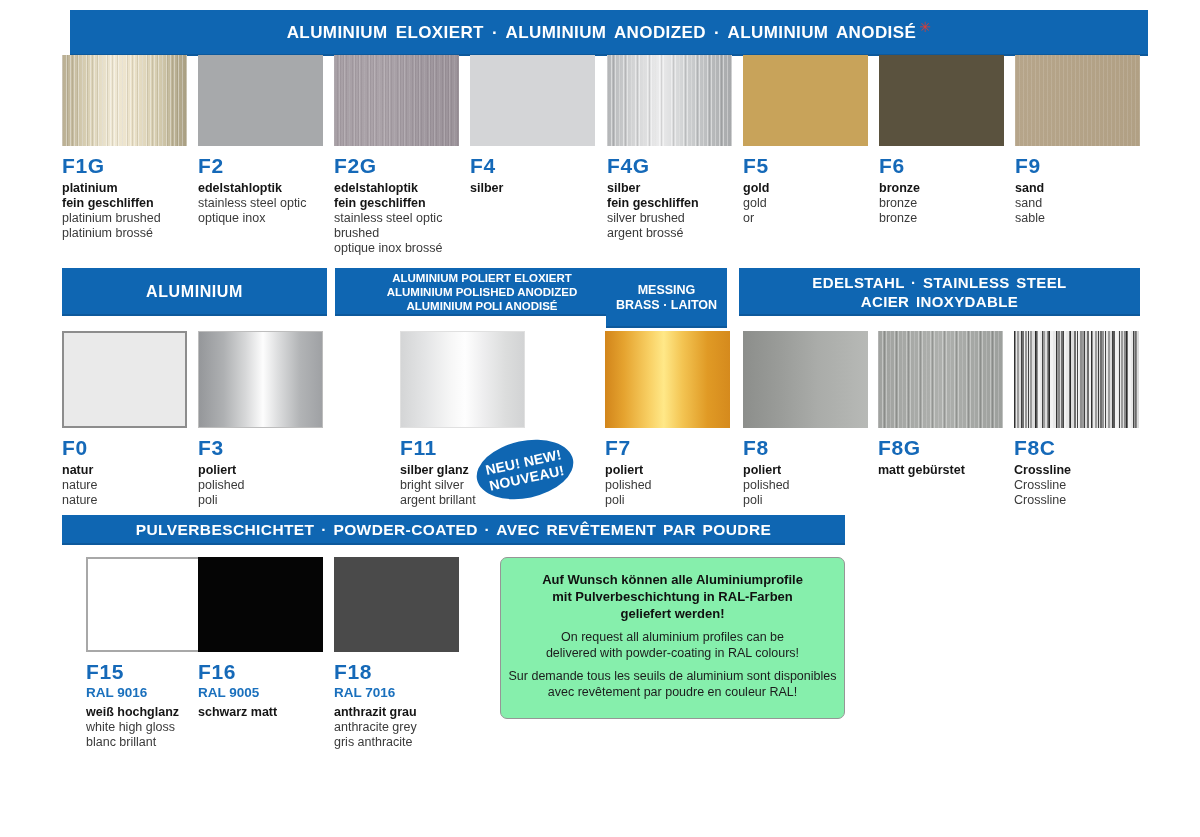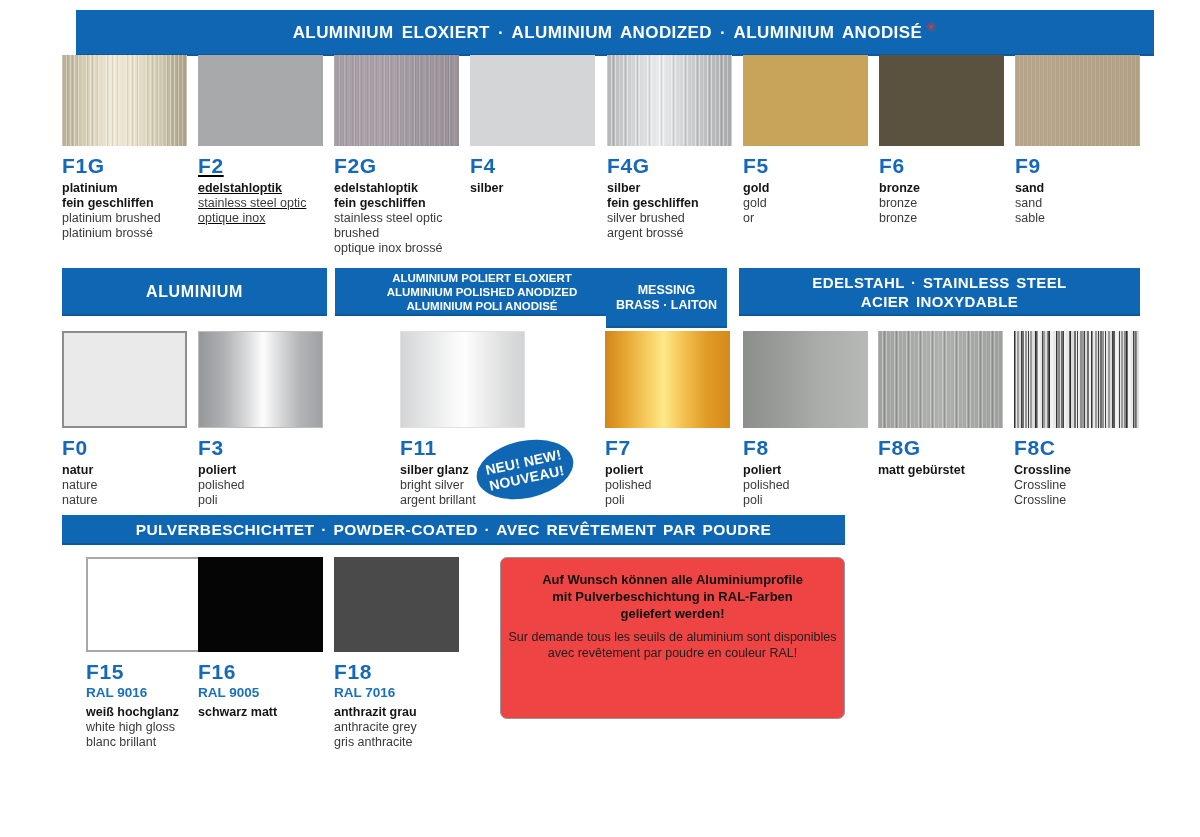--- a/index.html
+++ b/index.html
@@ -6,21 +6,21 @@
   body{
     width:1200px;height:837px;position:relative;background:#ffffff;
     font-family:"Liberation Sans",sans-serif;overflow:hidden;
     -webkit-font-smoothing:antialiased;
   }
   .bar{
     position:absolute;background:#0f66b2;color:#fff;font-weight:bold;
     display:flex;align-items:center;justify-content:center;text-align:center;
     box-shadow:inset 0 -2px 0 rgba(0,0,0,.12);
   }
-  .bar-top{left:76px;top:10px;width:1078px;height:46px;font-size:17px;letter-spacing:.4px;word-spacing:3px;}
+  .bar-top{left:70px;top:10px;width:1078px;height:46px;font-size:17px;letter-spacing:.4px;word-spacing:3px;}
   .bar-aluminium{left:62px;top:268px;width:265px;height:48px;font-size:16px;letter-spacing:.6px;}
   .bar-polished{left:335px;top:268px;width:294px;height:48px;font-size:11.5px;line-height:14px;white-space:pre-line;}
   .bar-brass{left:606px;top:268px;width:121px;height:60px;font-size:12.5px;line-height:15.5px;white-space:pre-line;}
   .bar-stainless{left:739px;top:268px;width:401px;height:48px;font-size:15px;line-height:19px;letter-spacing:.4px;white-space:pre-line;word-spacing:2px;}
   .bar-powder{left:62px;top:515px;width:783px;height:30px;font-size:15.5px;letter-spacing:.4px;word-spacing:2px;}
   .ast{
     color:#e23b2e;font-size:14px;line-height:12px;margin-left:3px;margin-bottom:12px;
     font-family:"DejaVu Sans",sans-serif;font-weight:normal;
   }
   .cell{position:absolute;width:134px;}
@@ -74,21 +74,21 @@
   .sw-f18{background:#4a4a4a;}
 
   .badge{
     position:absolute;left:476px;top:441px;width:98px;height:57px;background:#0f66b2;
     border-radius:50%;transform:rotate(-12deg);color:#fff;font-weight:bold;font-size:14px;
     line-height:16px;display:flex;align-items:center;justify-content:center;text-align:center;
     white-space:pre-line;letter-spacing:.2px;
   }
   .note{
     position:absolute;left:500px;top:557px;width:345px;height:162px;box-sizing:border-box;
-    background:#ef4444;border:1px solid #969696;border-radius:7px;padding:13px 6px;text-align:center;
+    background:#86efac;border:1px solid #969696;border-radius:7px;padding:13px 6px;text-align:center;
   }
   .note-de{font-size:13px;font-weight:bold;line-height:17px;white-space:pre-line;color:#101010;}
   .note-en{margin-top:7px;font-size:12.5px;line-height:16px;white-space:pre-line;color:#1c1c1c;}
   .note-fr{margin-top:7px;font-size:12.5px;line-height:16px;white-space:pre-line;color:#1c1c1c;}
 </style>
 </head>
 <body>
 
 <div class="bar bar-top">
   <span>ALUMINIUM ELOXIERT · ALUMINIUM ANODIZED · ALUMINIUM ANODISÉ</span>
@@ -96,21 +96,21 @@
 </div>
 
 <div class="cell r1" style="left:62px;top:55px;">
   <div class="swatch sw-f1g"></div>
   <div class="code">F1G</div>
   <div class="nde">platinium
 fein geschliffen</div>
   <div class="nin">platinium brushed
 platinium brossé</div>
 </div>
-<div class="cell r1" style="left:198px;top:55px;text-decoration:underline;">
+<div class="cell r1" style="left:198px;top:55px;">
   <div class="swatch sw-f2"></div>
   <div class="code">F2</div>
   <div class="nde">edelstahloptik</div>
   <div class="nin">stainless steel optic
 optique inox</div>
 </div>
 <div class="cell r1" style="left:334px;top:55px;">
   <div class="swatch sw-f2g"></div>
   <div class="code">F2G</div>
   <div class="nde">edelstahloptik
@@ -235,15 +235,17 @@
   <div class="ral">RAL 7016</div>
   <div class="nde">anthrazit grau</div>
   <div class="nin">anthracite grey
 gris anthracite</div>
 </div>
 
 <div class="note">
   <div class="note-de">Auf Wunsch können alle Aluminiumprofile
 mit Pulverbeschichtung in RAL-Farben
 geliefert werden!</div>
+  <div class="note-en">On request all aluminium profiles can be
+delivered with powder-coating in RAL colours!</div>
   <div class="note-fr">Sur demande tous les seuils de aluminium sont disponibles
 avec revêtement par poudre en couleur RAL!</div>
 </div>
 
 </body></html>

